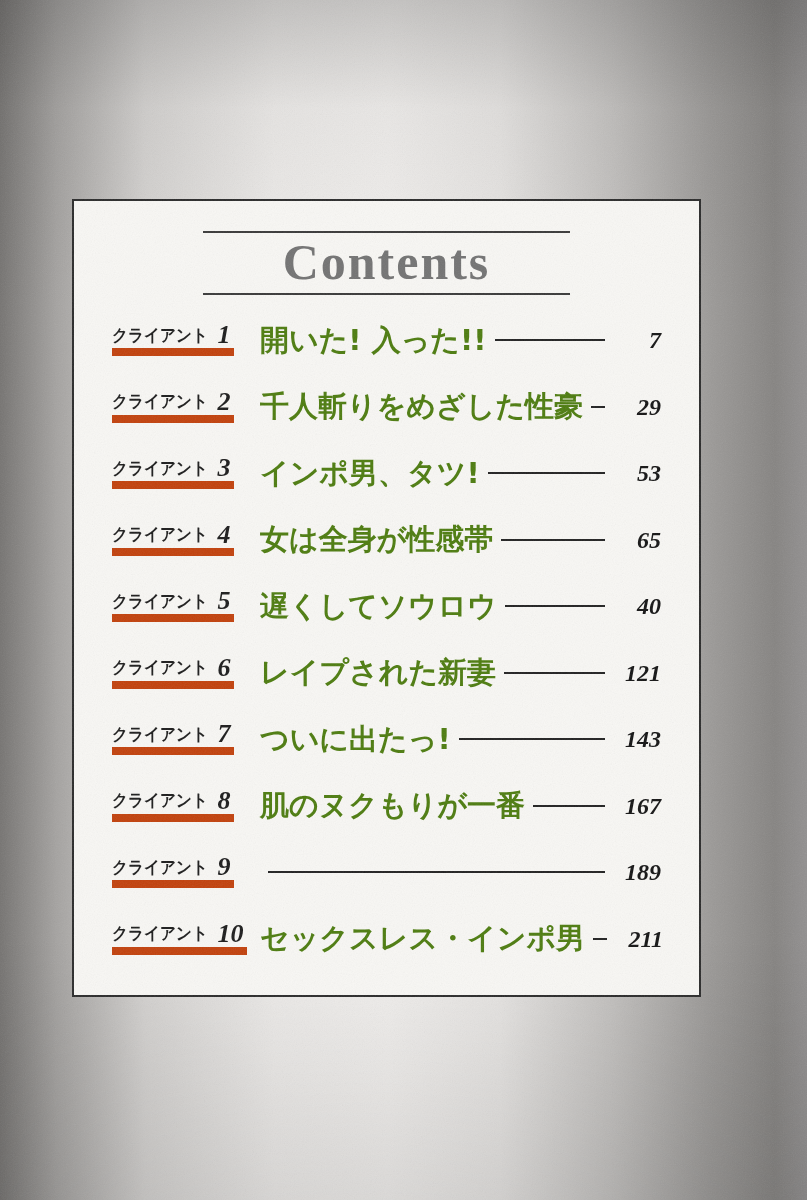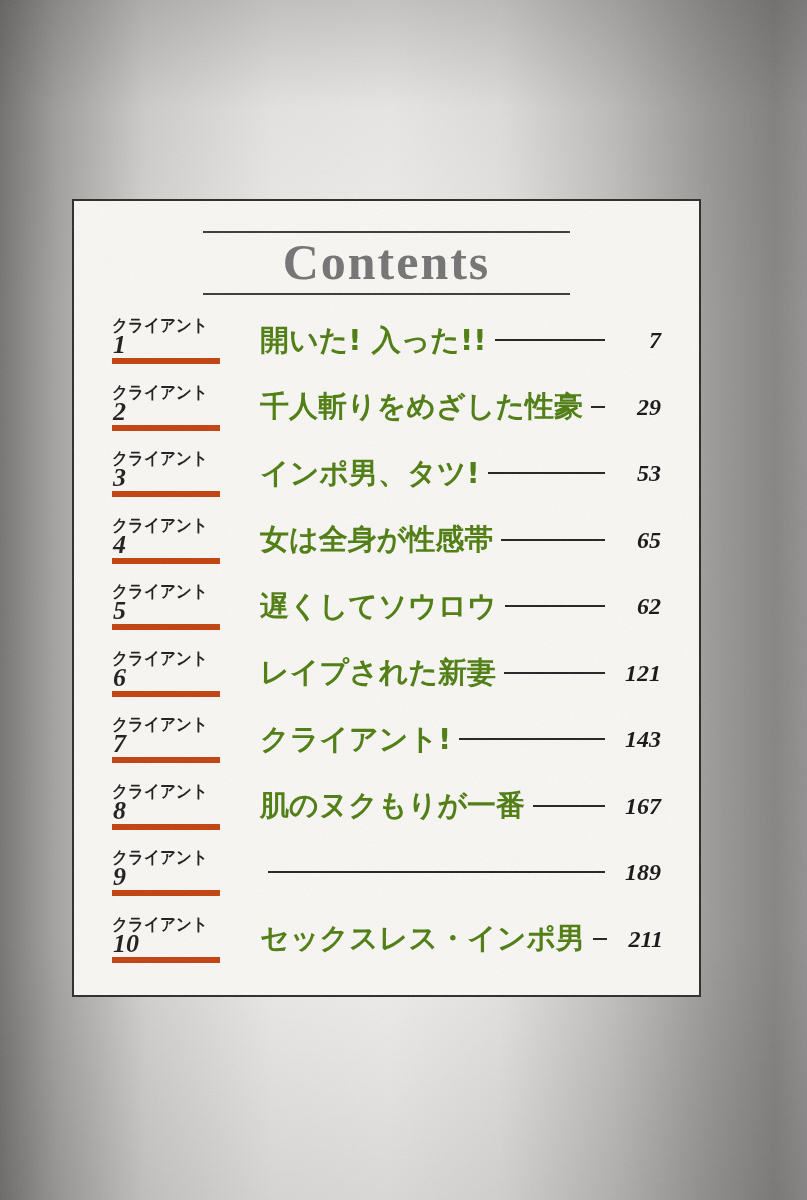--- a/index.html
+++ b/index.html
@@ -72,24 +72,23 @@
     display: flex;
     align-items: center;
   }
 
   .chapter-label {
     width: 148px;
     flex: 0 0 148px;
   }
   .chapter-label .label-inner {
     display: inline-flex;
-    align-items: flex-start;
-    border-bottom: 6px solid #c2410c;
+    align-items: center;
+    border-bottom: 8px solid #c2410c;
     padding: 0 4px 2px 0;
-    flex-direction: column;
   }
   .label-text {
     font-family: "DejaVu Sans", sans-serif;
     font-weight: 700;
     font-size: 17px;
     letter-spacing: 0px;
     color: #1c1c1c;
     line-height: 1;
     transform: scaleX(0.92);
     transform-origin: left bottom;
@@ -204,21 +203,21 @@
 
   <li class="toc-row">
     <span class="chapter-label">
       <span class="label-inner">
         <span class="label-text">クライアント</span>
         <span class="label-num">5</span>
       </span>
     </span>
     <span class="entry-title">遅くしてソウロウ</span>
     <span class="leader"></span>
-    <span class="page-num">62</span>
+    <span class="page-num">40</span>
   </li>
 
   <li class="toc-row">
     <span class="chapter-label">
       <span class="label-inner">
         <span class="label-text">クライアント</span>
         <span class="label-num">6</span>
       </span>
     </span>
     <span class="entry-title">レイプされた新妻</span>
@@ -226,21 +225,21 @@
     <span class="page-num">121</span>
   </li>
 
   <li class="toc-row">
     <span class="chapter-label">
       <span class="label-inner">
         <span class="label-text">クライアント</span>
         <span class="label-num">7</span>
       </span>
     </span>
-    <span class="entry-title">クライアント!</span>
+    <span class="entry-title">ついに出たっ!</span>
     <span class="leader"></span>
     <span class="page-num">143</span>
   </li>
 
   <li class="toc-row">
     <span class="chapter-label">
       <span class="label-inner">
         <span class="label-text">クライアント</span>
         <span class="label-num">8</span>
       </span>

